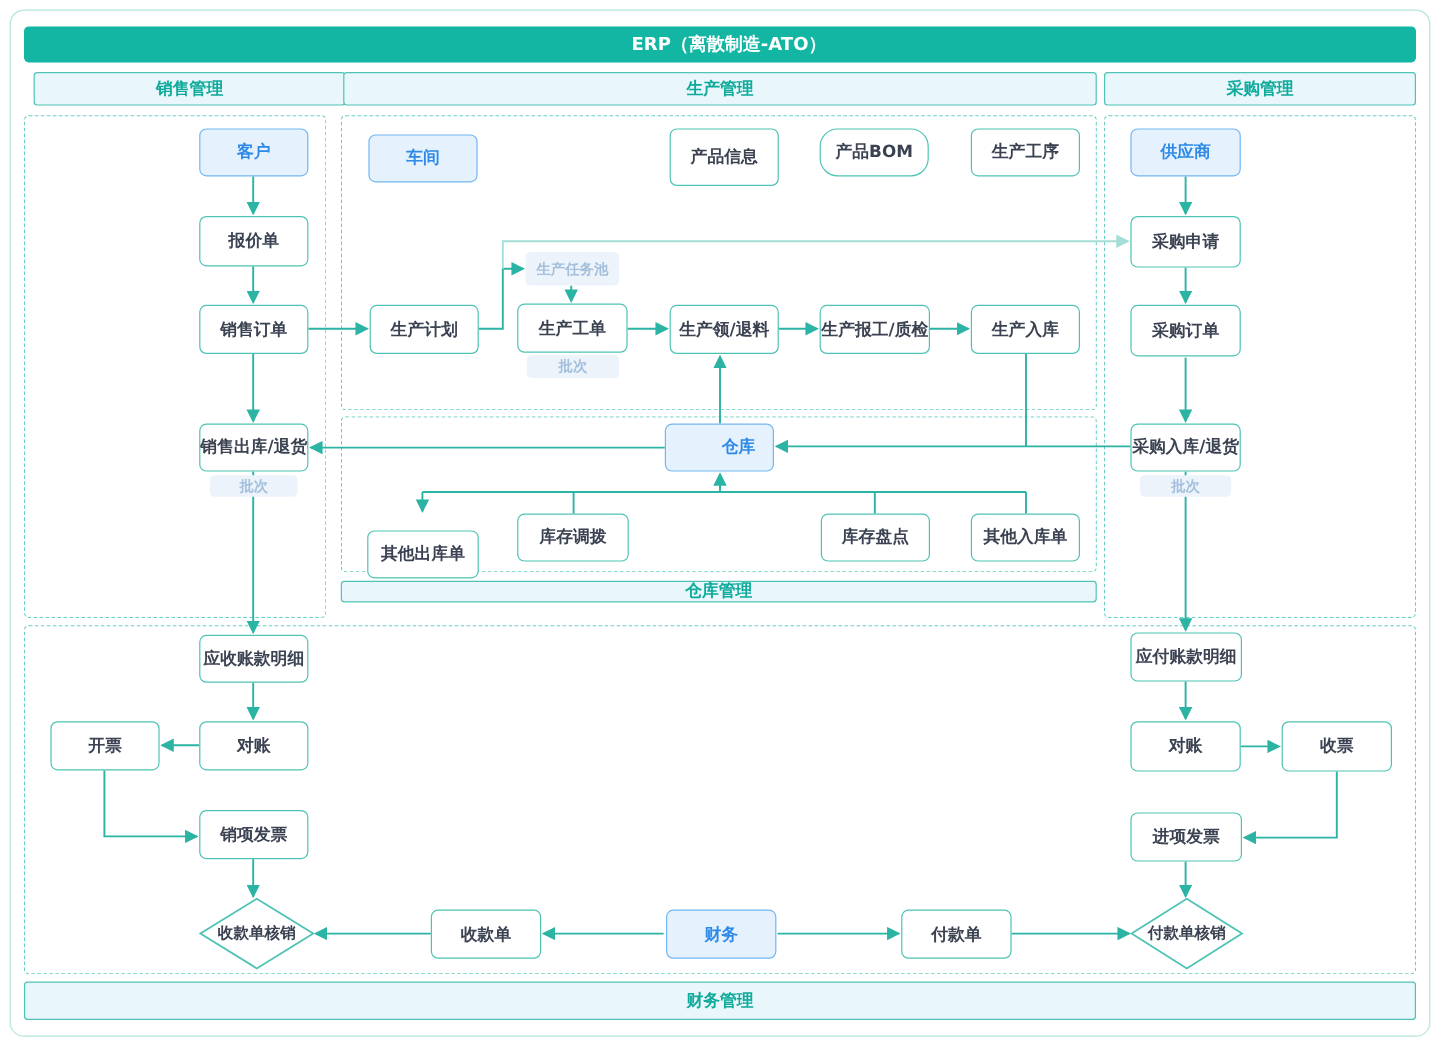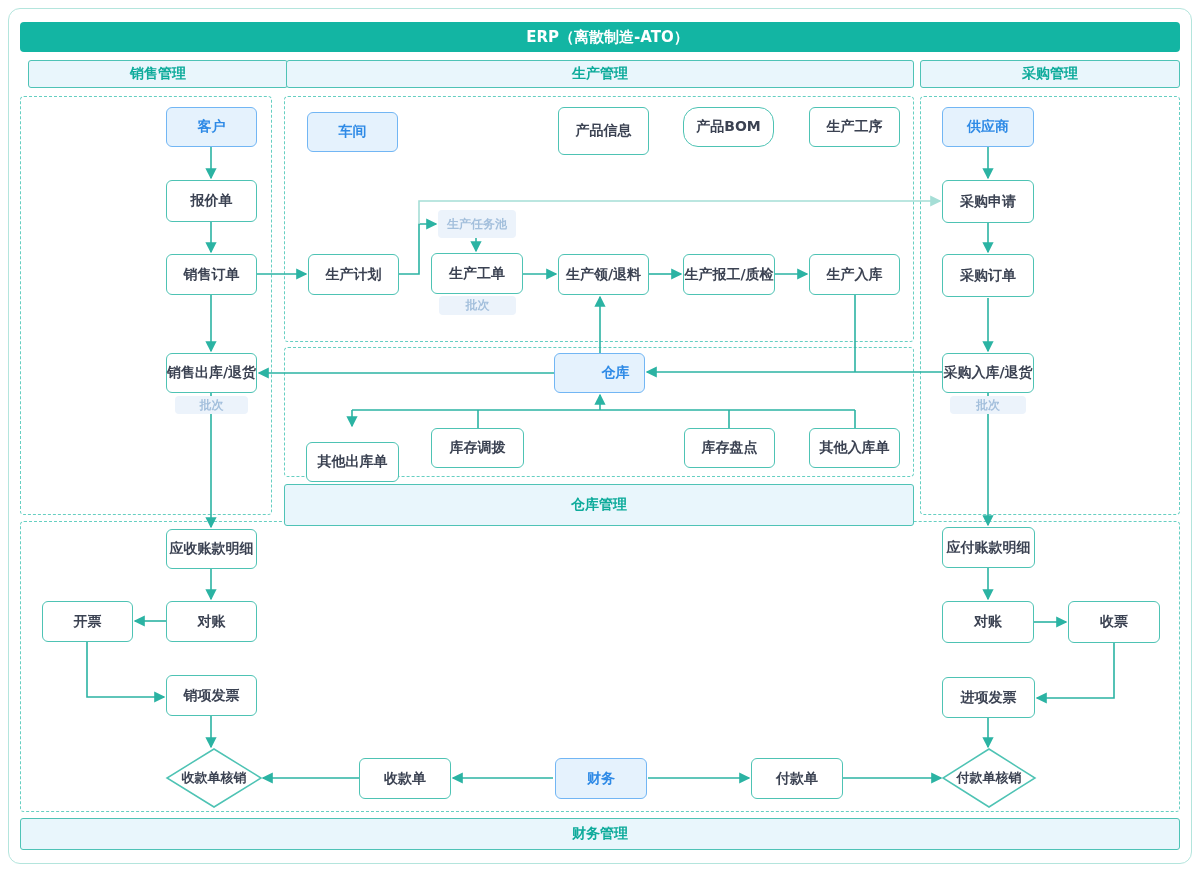--- a/index.html
+++ b/index.html
@@ -28,21 +28,21 @@
 </head>
 <body>
 
 <div id="stage">
   <div id="frame"></div>
 
   <div class="banner" style="left:20px;top:22px;width:1160px;height:30px;">ERP（离散制造-ATO）</div>
   <div class="sec-header" style="left:28px;top:60px;width:260px;height:28px;">销售管理</div>
   <div class="sec-header" style="left:286px;top:60px;width:628px;height:28px;">生产管理</div>
   <div class="sec-header" style="left:920px;top:60px;width:260px;height:28px;">采购管理</div>
-  <div class="sec-header" style="left:284px;top:484px;width:630px;height:42px;">仓库管理</div>
+  <div class="sec-header" style="left:284px;top:484px;width:630px;height:18px;">仓库管理</div>
   <div class="sec-header" style="left:20px;top:818px;width:1160px;height:32px;">财务管理</div>
 
   <div class="lane" style="left:20px;top:96px;width:252px;height:419px;"></div>
   <div class="lane" style="left:284px;top:96px;width:630px;height:246px;"></div>
   <div class="lane" style="left:284px;top:347px;width:630px;height:130px;"></div>
   <div class="lane" style="left:920px;top:96px;width:260px;height:419px;"></div>
   <div class="lane" style="left:20px;top:521px;width:1160px;height:291px;"></div>
 
   <svg id="arrows" width="1200" height="872" viewBox="0 0 1200 872">
     <defs>

